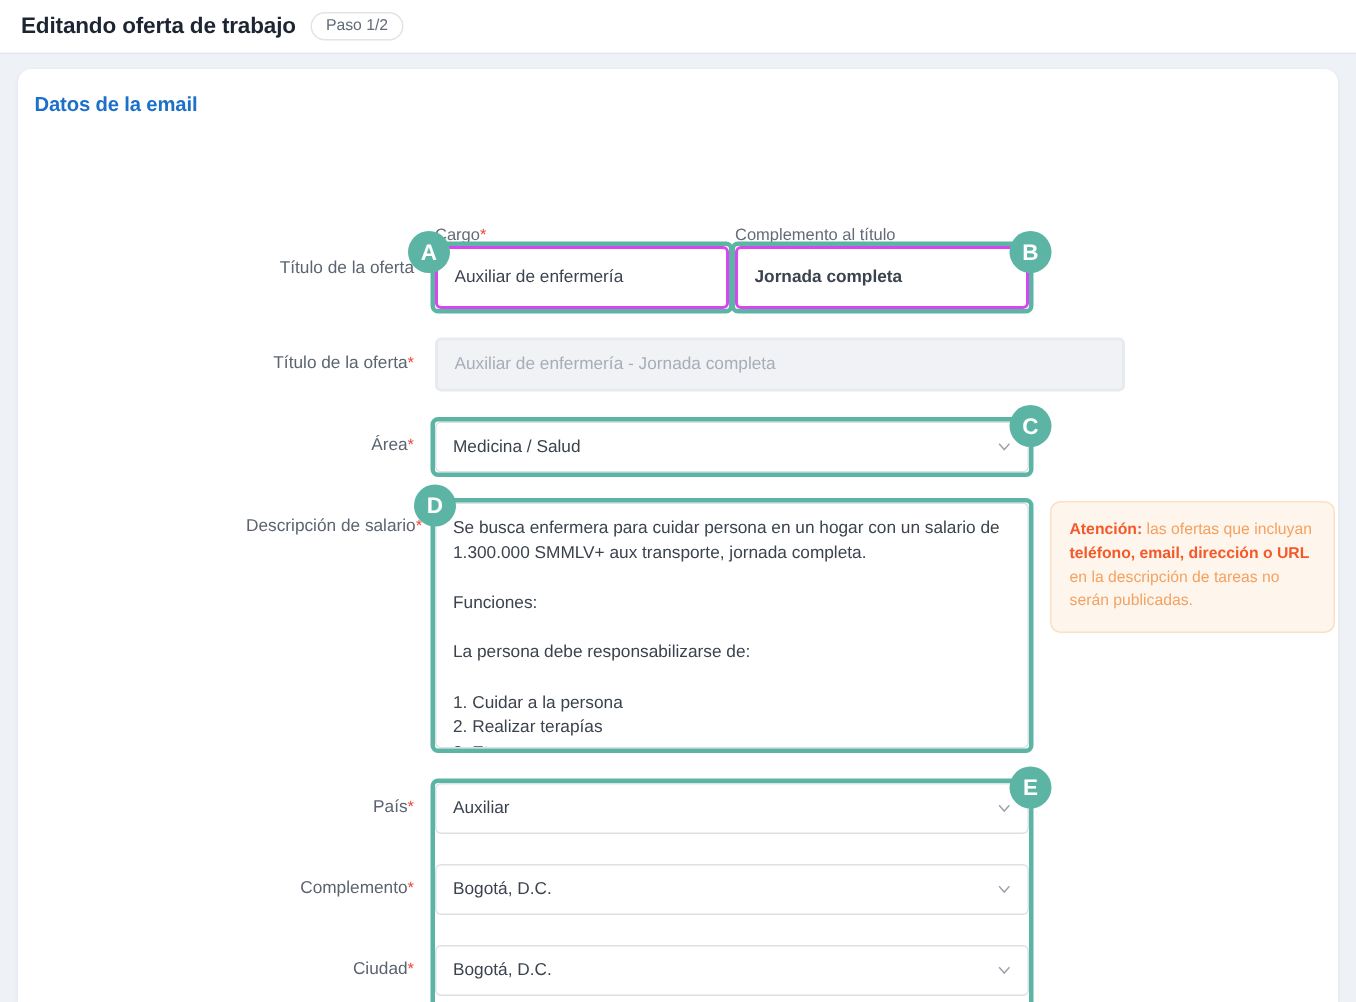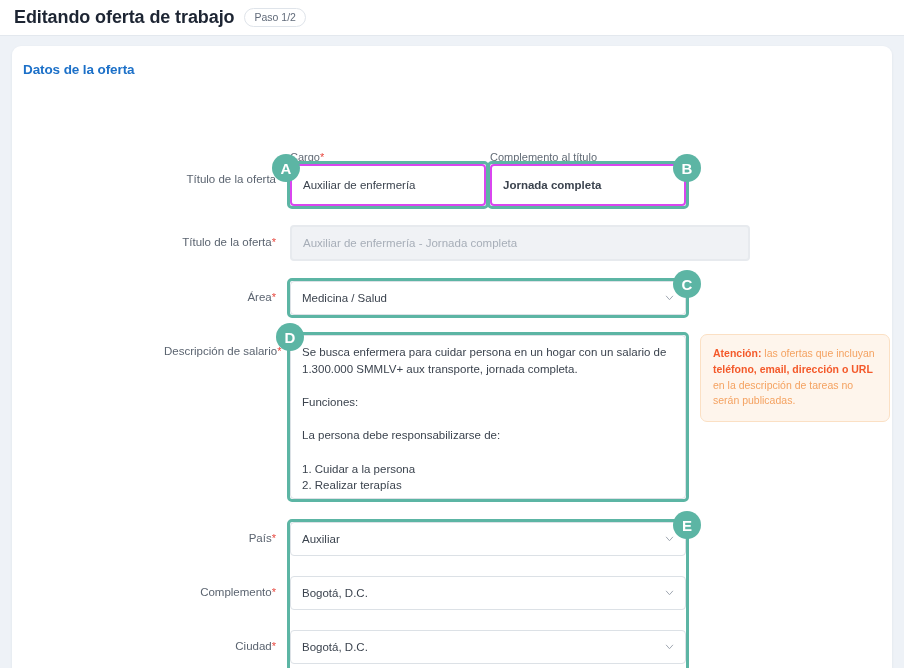--- a/index.html
+++ b/index.html
@@ -25,21 +25,21 @@
     left: 0; top: 0;
     width: 904px; height: 36px;
     background: #ffffff;
     border-bottom: 1px solid #e3e8ee;
     display: flex;
     align-items: center;
     padding-left: 14px;
     z-index: 30;
   }
   .topbar-title {
-    font-size: 18px;
+    font-size: 15px;
     font-weight: bold;
     color: #1d2533;
     letter-spacing: -0.1px;
     white-space: nowrap;
   }
   .step-pill {
     margin-left: 10px;
     font-size: 10.5px;
     color: #616b7a;
     background: #ffffff;
@@ -210,21 +210,21 @@
 
   <div class="topbar">
     <span class="topbar-title">Editando oferta de trabajo</span>
     <span class="step-pill">Paso 1/2</span>
   </div>
   <button class="next-btn">Siguiente</button>
 
   <div class="page-bg"></div>
 
   <div class="card">
-    <div class="card-title">Datos de la oferta</div>
+    <div class="card-title">Datos de la email</div>
 
     <div class="form">
 
       <div class="field-label" style="left:140px; top:127px; width:124px;">
         <span>Título de la oferta</span>
       </div>
 
       <div class="sub-label" style="left:278px; top:105px;">
         <span>Cargo</span><span class="req">*</span>
       </div>

